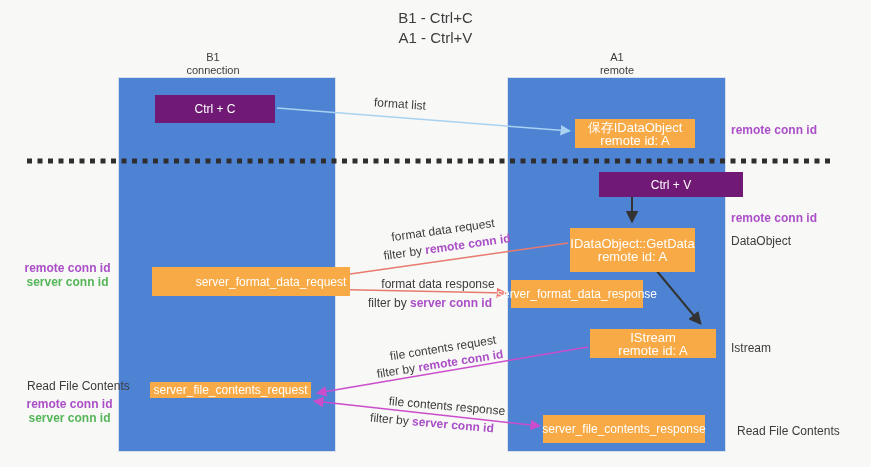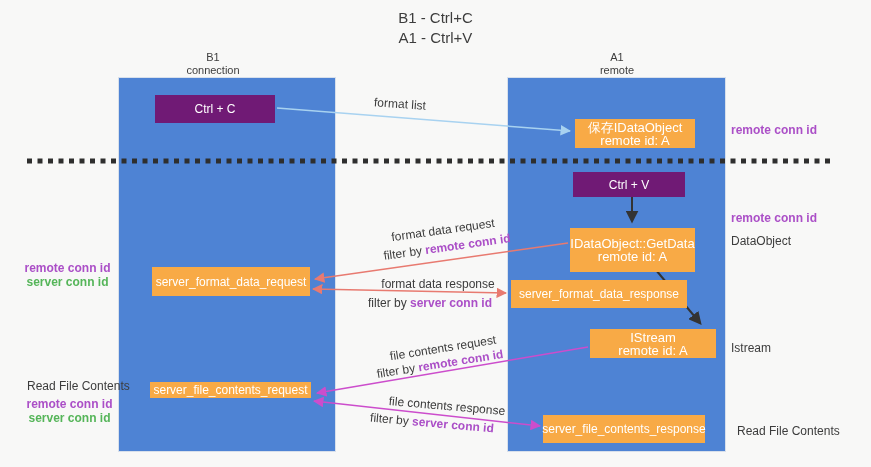--- a/index.html
+++ b/index.html
@@ -98,34 +98,34 @@
 
   <div class="node green" style="left:155px;top:95px;width:120px;height:28px;">
     <span>Ctrl + C</span>
   </div>
 
   <div class="node orange two-line" style="left:575px;top:119px;width:120px;height:29px;">
     <span>保存IDataObject</span>
     <span>remote id: A</span>
   </div>
 
-  <div class="node green" style="left:573px;top:172px;width:112px;height:25px;">
+  <div class="node green" style="left:599px;top:172px;width:144px;height:25px;">
     <span>Ctrl + V</span>
   </div>
 
   <div class="node orange two-line" style="left:570px;top:228px;width:125px;height:44px;">
     <span>IDataObject::GetData</span>
     <span>remote id: A</span>
   </div>
 
-  <div class="node orange" style="left:152px;top:267px;width:158px;height:29px;">
+  <div class="node orange" style="left:152px;top:267px;width:158px;height:29px;padding-left:40px;">
     <span>server_format_data_request</span>
   </div>
 
-  <div class="node orange" style="left:511px;top:280px;width:176px;height:28px;">
+  <div class="node orange" style="left:511px;top:280px;width:132px;height:28px;">
     <span>server_format_data_response</span>
   </div>
 
   <div class="node orange two-line" style="left:590px;top:329px;width:126px;height:29px;">
     <span>IStream</span>
     <span>remote id: A</span>
   </div>
 
   <div class="node orange" style="left:150px;top:382px;width:161px;height:16px;">
     <span>server_file_contents_request</span>

